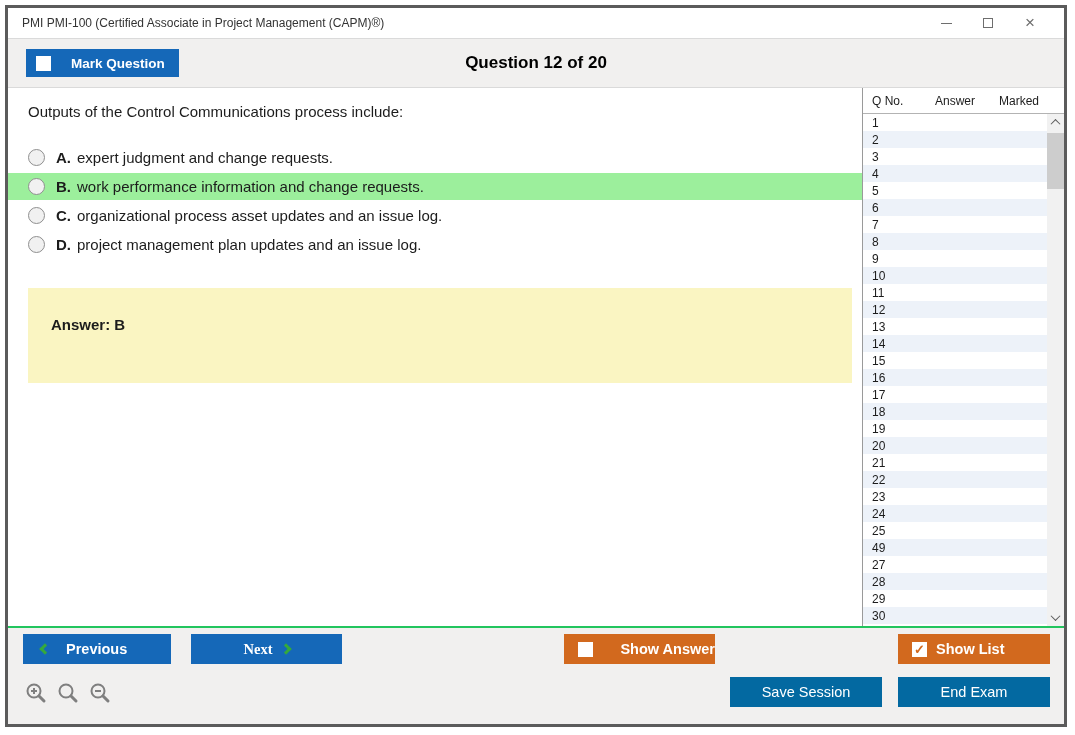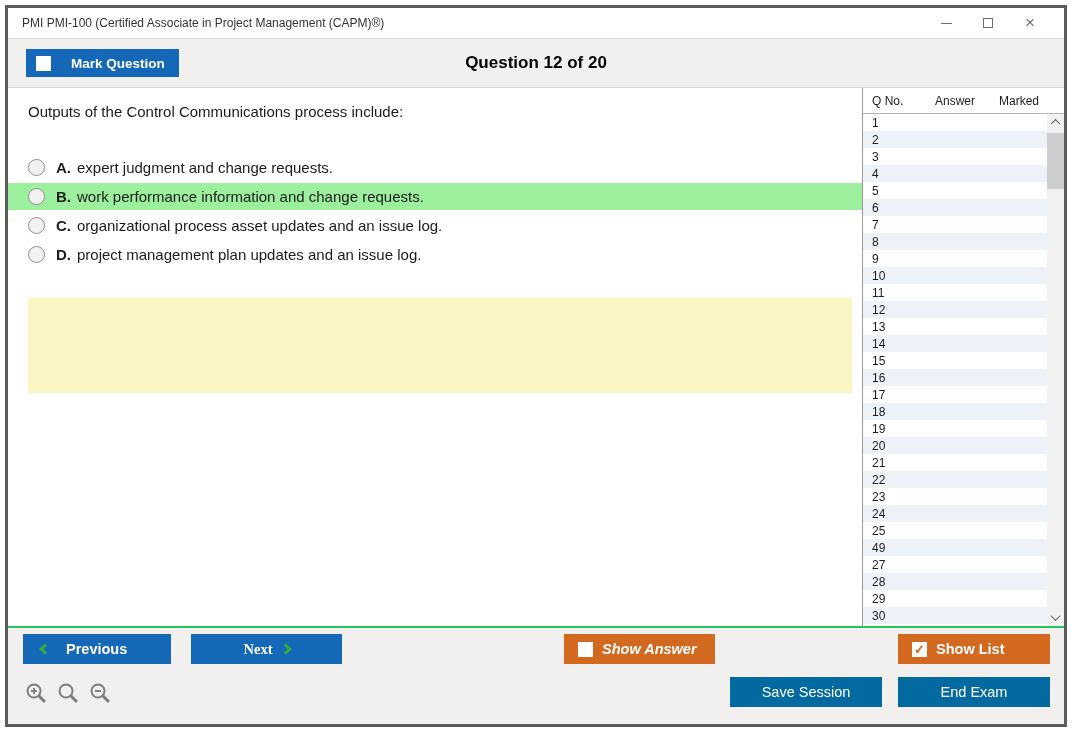--- a/index.html
+++ b/index.html
@@ -18,21 +18,21 @@
   .wc-close { font-size:17px; line-height:16px; }
   
   .header { height:50px; flex:0 0 50px; background:#f1f0ef; border-top:1px solid #dadada; border-bottom:1px solid #dadada; position:relative; display:flex; align-items:center; }
   .btn-mark { position:absolute; left:18px; top:10px; height:28px; background:#1568b8; color:#fff; font-weight:bold; font-size:13.5px; display:flex; align-items:center; gap:20px; padding:0 14px 0 10px; border:none; cursor:pointer; }
   .cb { width:15px; height:15px; background:#fff; display:inline-flex; align-items:center; justify-content:center; flex:0 0 15px; }
   .cb .check { color:#d2691e; font-size:13px; font-weight:bold; line-height:1; }
   .q-counter { position:absolute; left:0; right:0; text-align:center; font-size:17px; font-weight:bold; color:#000; }
   
   .main { flex:1 1 auto; display:flex; background:#fff; overflow:hidden; }
   .content { flex:1 1 auto; padding-top:15px; overflow:hidden; }
-  .question-text { font-size:15px; color:#1c1c1c; padding-left:20px; margin-bottom:34px; }
+  .question-text { font-size:15px; color:#1c1c1c; padding-left:20px; margin-bottom:24px; }
   .option-row { display:flex; align-items:center; height:27px; margin-bottom:2px; padding-left:20px; font-size:15px; color:#1c1c1c; }
   .option-row.highlighted { background:#9cef9c; }
   .radio { width:17px; height:17px; border-radius:50%; border:1px solid #8f8f8f; background:#f1f1f1; margin-right:11px; flex:0 0 17px; }
   .opt-letter { font-weight:bold; margin-right:6px; }
   .answer-box { margin:30px 10px 0 20px; background:#faf5c2; height:95px; padding:28px 0 0 23px; }
   .answer-line { font-size:15px; font-weight:bold; color:#1c1c1c; margin-bottom:17px; }
   
   .sidebar { flex:0 0 202px; border-left:1px solid #9a9a9a; display:flex; flex-direction:column; background:#fff; }
   .list-header { flex:0 0 26px; display:flex; align-items:center; font-size:12px; color:#1c1c1c; border-bottom:1px solid #b3b3b3; }
   .col-q { width:56px; padding-left:9px; }
@@ -55,21 +55,21 @@
   .fbtn { position:absolute; height:30px; border:none; color:#fff; display:flex; align-items:center; justify-content:center; gap:9px; font-size:14.5px; cursor:pointer; font-family:inherit; }
   .blue { background:#1568b8; font-weight:bold; }
   .orange { background:#d2691e; font-weight:600; }
   .navy { background:#0369a1; font-weight:400; }
   .chev { width:8px; height:8px; border-top:3px solid #35a93c; border-right:3px solid #35a93c; flex:0 0 8px; }
   .chev-left  { transform:rotate(-135deg); }
   .chev-right { transform:rotate(45deg); }
   .btn-prev { left:15px;  top:6px; width:148px; justify-content:flex-start; padding-left:18px; }
   .btn-prev .chev { margin-right:8px; }
   .btn-next { left:183px; top:6px; width:151px;font-family:Liberation Serif, serif; }
-  .btn-show-answer { left:556px; top:6px; width:151px; justify-content:flex-start; padding-left:14px;font-style:italic; }
+  .btn-show-answer { left:556px; top:6px; width:151px; justify-content:space-between; padding-left:14px; }
   .btn-review { left:722px; top:6px; width:152px; justify-content:flex-start; padding-left:14px; }
   .tri-up { position:absolute; right:14px; top:12px; width:0; height:0; border-left:5px solid transparent; border-right:5px solid transparent; border-bottom:7px solid #7b7b7b; }
   .btn-show-list { left:890px; top:6px; width:152px; justify-content:flex-start; padding-left:14px; }
   .btn-save { left:722px; top:49px; width:152px; }
   .btn-end  { left:890px; top:49px; width:152px; }
   .zoom-tools { position:absolute; left:16px; top:53px; display:flex; align-items:center; gap:8px; }
   .zoom-tools svg { display:block; cursor:pointer; }
 </style>
 </head>
 <body>
@@ -117,20 +117,21 @@
             <span class="opt-letter">C.</span>
             <span class="opt-text">organizational process asset updates and an issue log.</span>
           </div>
           <div class="option-row">
             <span class="radio"></span>
             <span class="opt-letter">D.</span>
             <span class="opt-text">project management plan updates and an issue log.</span>
           </div>
         </div>
       <div class="answer-box">
+        <div class="answer-line">Answer: B</div>
       </div>
     </div>
 
     <div class="sidebar">
       <div class="list-header">
         <span class="col-q">Q No.</span>
         <span class="col-a">Answer</span>
         <span class="col-m">Marked</span>
       </div>
       <div class="list-wrap">

